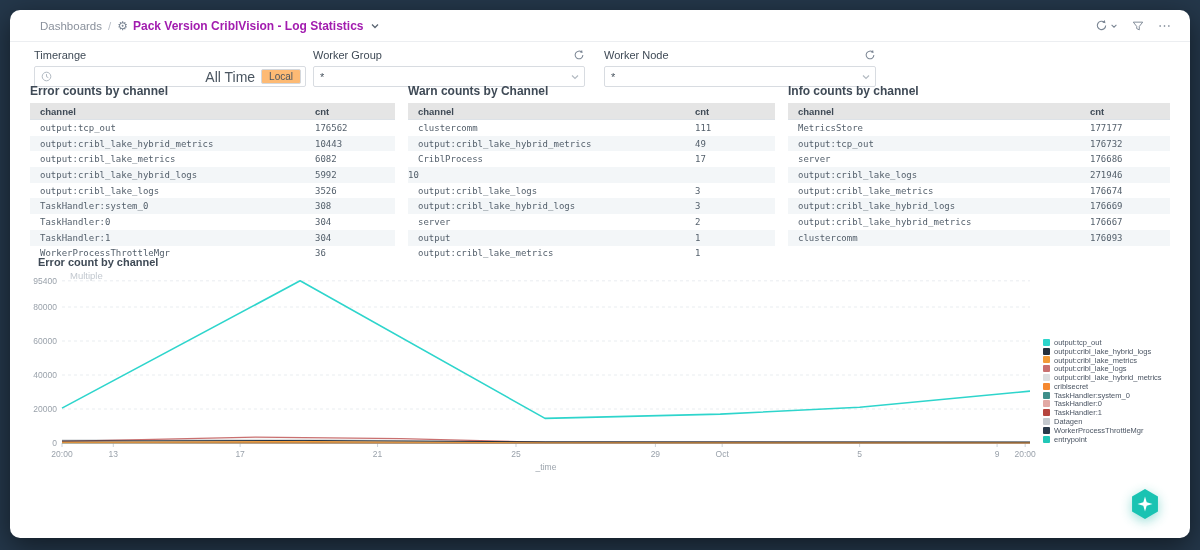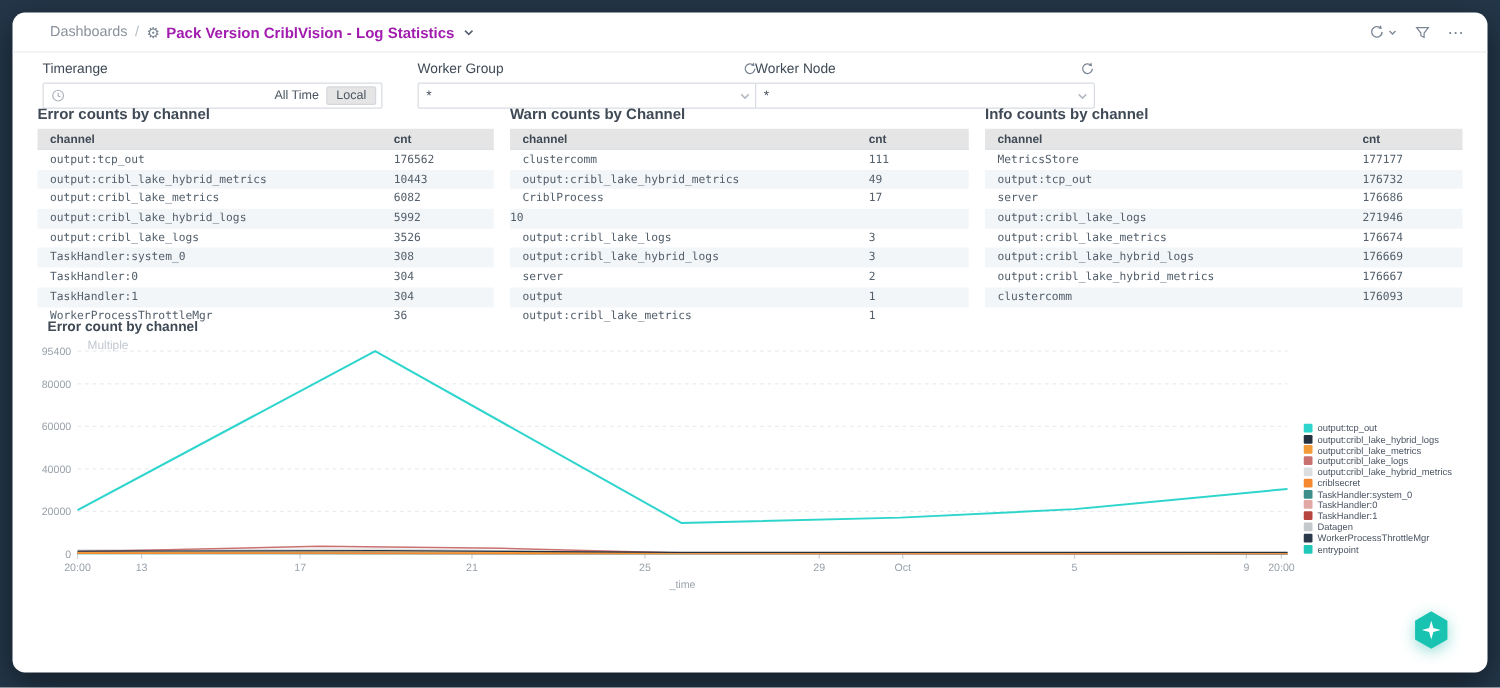--- a/index.html
+++ b/index.html
@@ -16,30 +16,30 @@
   .crumb-sep { font-size:11.5px; color:#b7bdc6; margin:0 6px; }
   .gear { font-size:12px; color:#7b8694; margin-right:5px; }
   .crumb-title { font-size:12px; font-weight:700; color:#a21caf; }
   .crumb-caret { margin-left:6px; display:inline-flex; }
   .topbar-right { margin-left:auto; display:flex; align-items:center; gap:14px; color:#7b8694; }
   .tb-icon { display:inline-flex; align-items:center; cursor:pointer; }
   .ellipsis { font-size:13px; color:#7b8694; letter-spacing:1px; }
 
   
   .filter-group { position:absolute; top:38px; width:272px; }
-  .fg-1 { left:24px; } .fg-2 { left:324px; } .fg-3 { left:594px; }
+  .fg-1 { left:24px; } .fg-2 { left:303px; } .fg-3 { left:594px; }
   .filter-label-row { display:flex; align-items:center; height:13px; }
   .filter-label { font-size:11px; color:#3f4a56; font-weight:400; }
   .filter-refresh { margin-left:auto; display:inline-flex; cursor:pointer; }
   .filter-box { margin-top:5px; height:21px; border:1px solid #d8dce1; border-radius:2px; background:#fff;
                 display:flex; align-items:center; padding:0 4px 0 6px; }
   .filter-box .spacer { flex:1; }
-  .tr-value { font-size:10px; color:#4a5560; margin-right:6px;text-align:center; }
+  .tr-value { font-size:14px; color:#4a5560; margin-right:6px;text-align:center; }
   .local-btn { font-size:10px; color:#4a5560; border:1px solid #d4d8dd; border-radius:2px;
-               padding:1px 7px; background:#e5e5e5; cursor:pointer; font-family:inherit; }
+               padding:1px 7px; background:#fdba74; cursor:pointer; font-family:inherit; }
   .select-value { font-size:11px; color:#4a5560; }
   .select-caret { margin-left:auto; display:inline-flex; }
 
   
   .tbl { position:absolute; top:74px; }
   .tbl-0 { left:20px; width:365px; }
   .tbl-1 { left:398px; width:367px; }
   .tbl-2 { left:778px; width:382px; }
   .tbl-title { font-size:12px; color:#3f4a56; font-weight:700; height:16px; }
   .tbl-head { display:flex; height:17px; background:#e5e5e5; border-bottom:1px solid #dde2e7;

